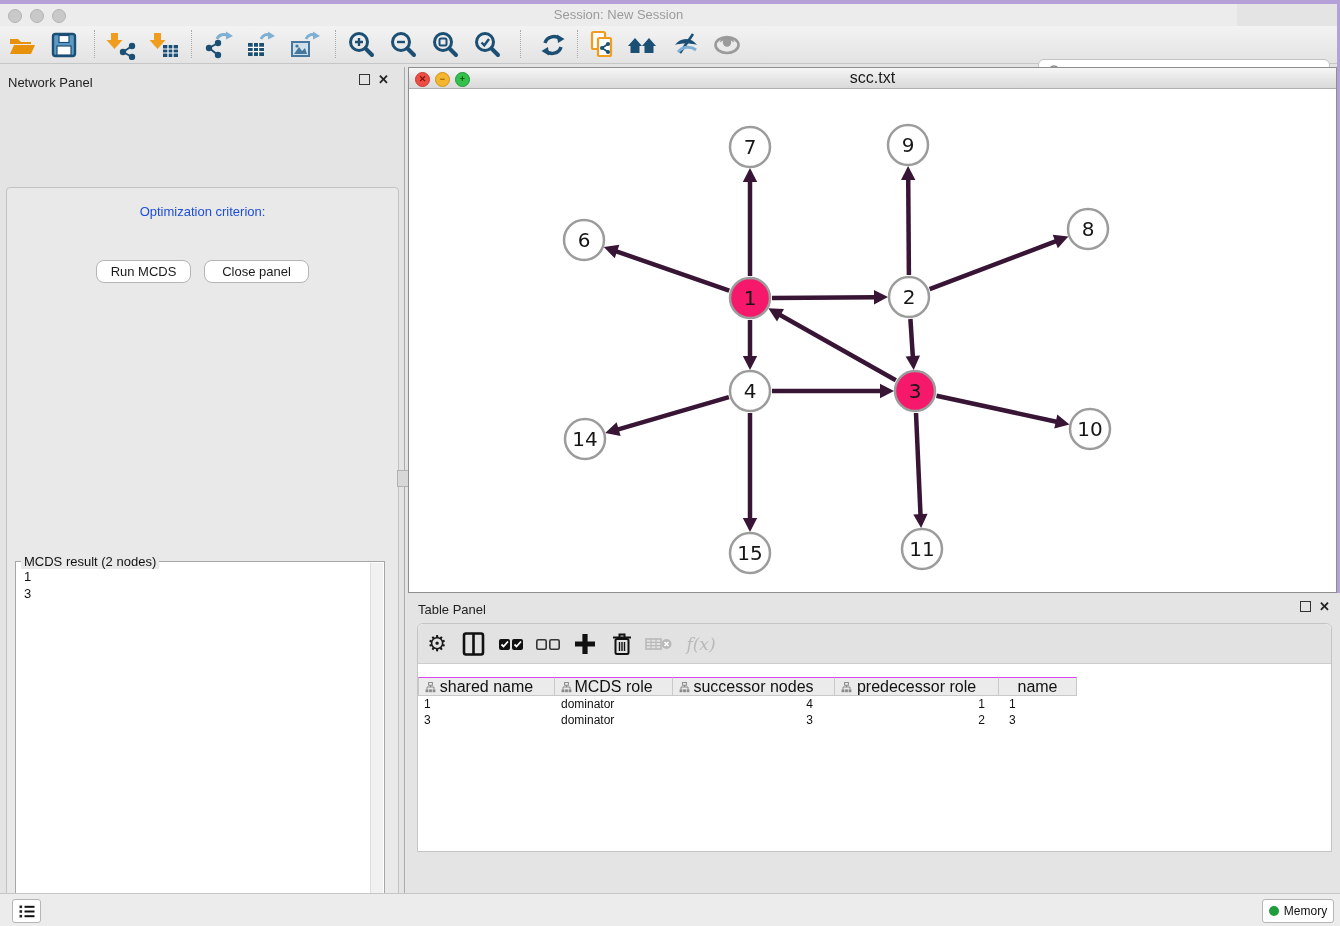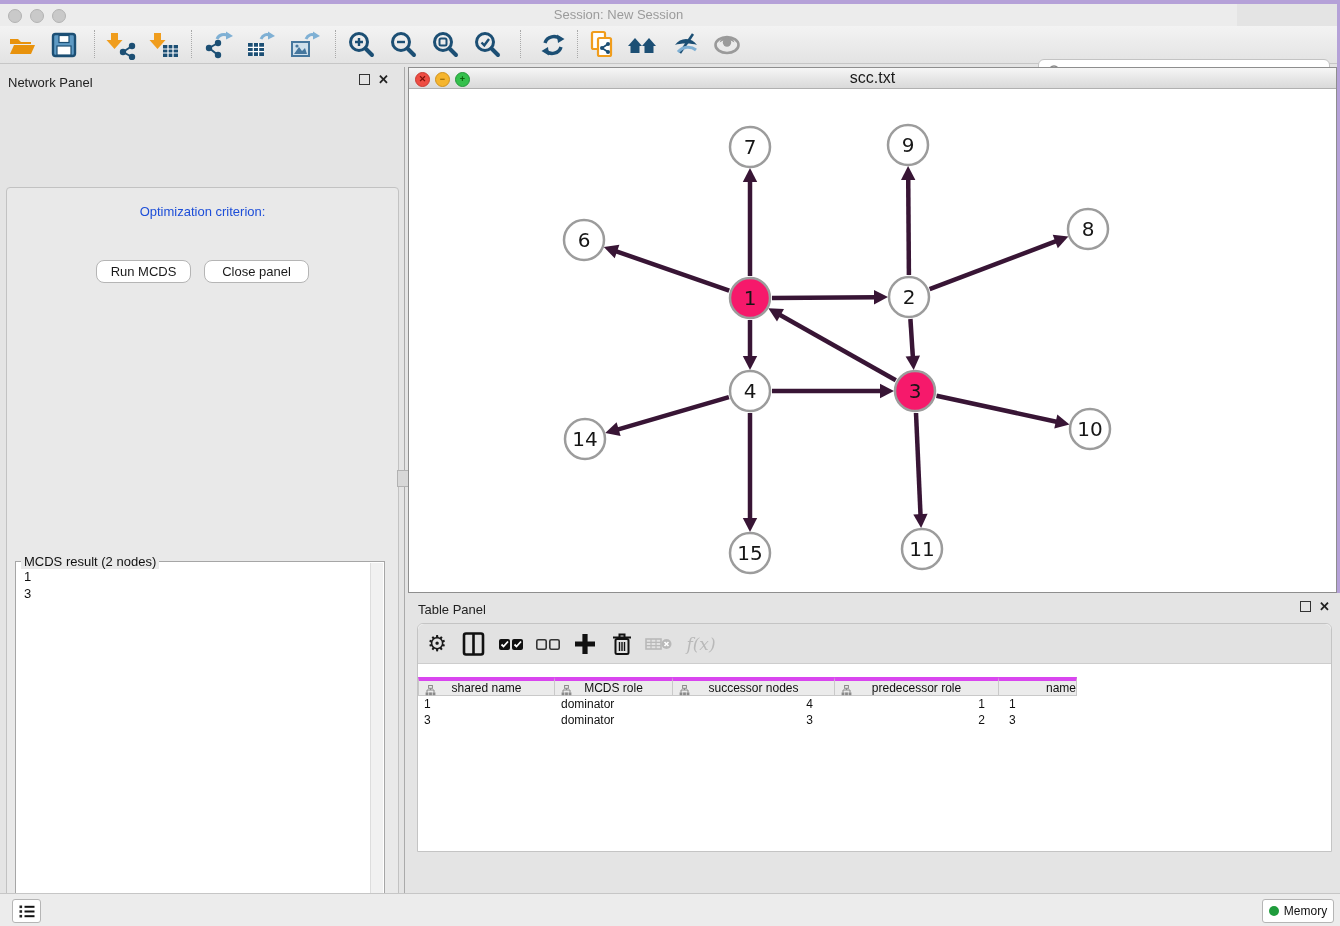--- a/index.html
+++ b/index.html
@@ -50,21 +50,21 @@
   .t-grn{left:46px;background:#35c04c;border:1px solid #24963a;color:#0b650d;}
   .netwin-title{width:100%;text-align:center;font-size:16px;color:#1a1a1a;line-height:20px;}
   
   .tp{left:408px;top:593px;width:932px;height:300px;background:#e4e4e4;}
   .tp-inner{left:9px;top:30px;width:915px;height:229px;background:#fff;border:1px solid #c4c4c4;border-radius:6px 6px 0 0;box-sizing:border-box;}
   .tp-toolbar{left:0;top:0;width:100%;height:40px;background:#e2e2e2;border-bottom:1px solid #cdcdcd;border-radius:6px 6px 0 0;box-sizing:border-box;display:flex;align-items:center;padding-left:4px;gap:7px;}
   .tp-tbtn{width:30px;height:30px;display:flex;align-items:center;justify-content:center;}
   .gear-glyph{font-family:"DejaVu Sans",sans-serif;font-size:22px;color:#1a1a1a;line-height:30px;}
   .fx-glyph{font-family:"DejaVu Serif",serif;font-style:italic;font-size:17px;color:#b9b9b9;}
   .grid-hdr{position:absolute;left:0;top:53px;display:flex;}
-  .hcell{position:relative;height:19px;background:#ebebeb;border-top:4px solid #d946ef;border-bottom:1px solid #c9c9c9;border-right:1px solid #c9c9c9;box-sizing:border-box;font-size:12px;color:#111;display:flex;align-items:center;justify-content:center;}
+  .hcell{position:relative;height:19px;background:#ebebeb;border-top:1px solid #d946ef;border-bottom:1px solid #c9c9c9;border-right:1px solid #c9c9c9;box-sizing:border-box;font-size:16px;color:#111;display:flex;align-items:center;justify-content:center;}
   .hcell:first-child{border-left:1px solid #c9c9c9;}
   .hcell .sitemap{position:absolute;left:6px;top:4px;}
   .grid-body{position:absolute;left:0;top:72px;}
   .grow{display:flex;height:16px;font-size:12px;color:#111;}
   .gcell{box-sizing:border-box;line-height:16px;}
   .gcell.l{text-align:left;padding-left:6px;}
   .gcell.r{text-align:right;}
   .gcell.c3{padding-right:22px;}
   .gcell.c4{padding-right:14px;}
   .gcell.c5{padding-left:10px;}
@@ -401,21 +401,21 @@
         <div class="hcell" style="width: 164px;">
           <svg class="sitemap" width="11" height="11" viewBox="0 0 11 11">
             <rect x="3.6" y="0.5" width="3.8" height="2.8" fill="none" stroke="#8a8a8a"></rect>
             <path d="M5.5 3.3 v1.7 M2 7.4 V5 h7 v2.4" fill="none" stroke="#8a8a8a"></path>
             <rect x="0.6" y="7.4" width="2.8" height="2.8" fill="#8a8a8a"></rect>
             <rect x="4.1" y="7.4" width="2.8" height="2.8" fill="#8a8a8a"></rect>
             <rect x="7.6" y="7.4" width="2.8" height="2.8" fill="#8a8a8a"></rect>
           </svg>
           <span>predecessor role</span>
         </div>
-        <div class="hcell" style="width: 78px; justify-content: flex-end;">
+        <div class="hcell" style="width: 78px;">
           <span>name</span>
         </div>
       </div>
     <div class="grid-body">
         <div class="grow">
           <div class="gcell l" style="width: 137px;">1</div>
           <div class="gcell l" style="width: 118px;">dominator</div>
           <div class="gcell r c3" style="width: 162px;">4</div>
           <div class="gcell r c4" style="width: 164px;">1</div>
           <div class="gcell l c5" style="width: 78px;">1</div>

